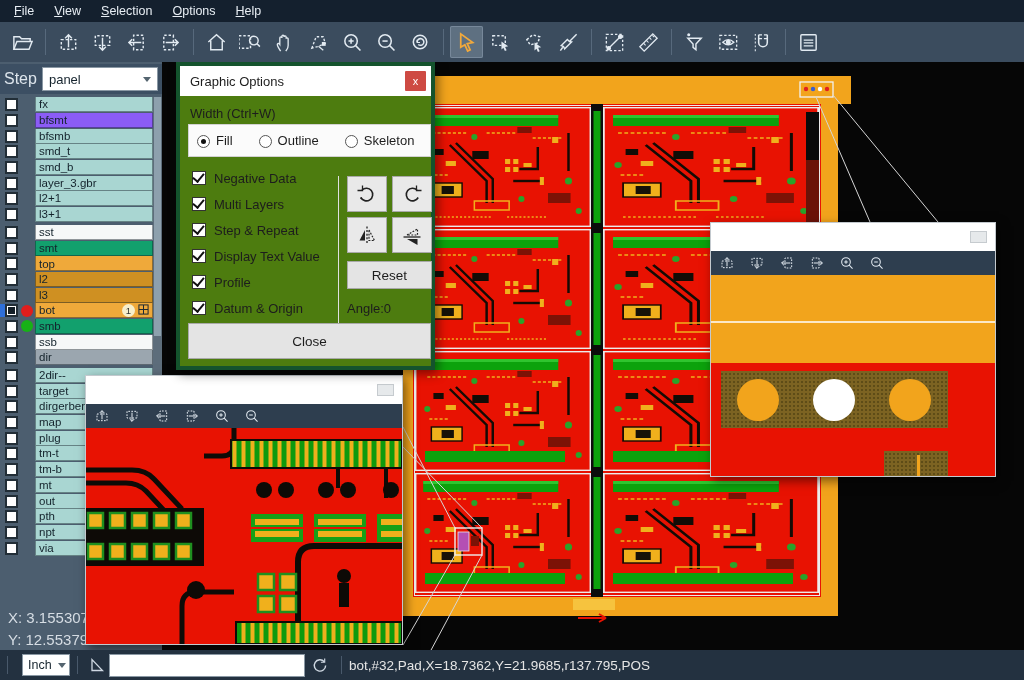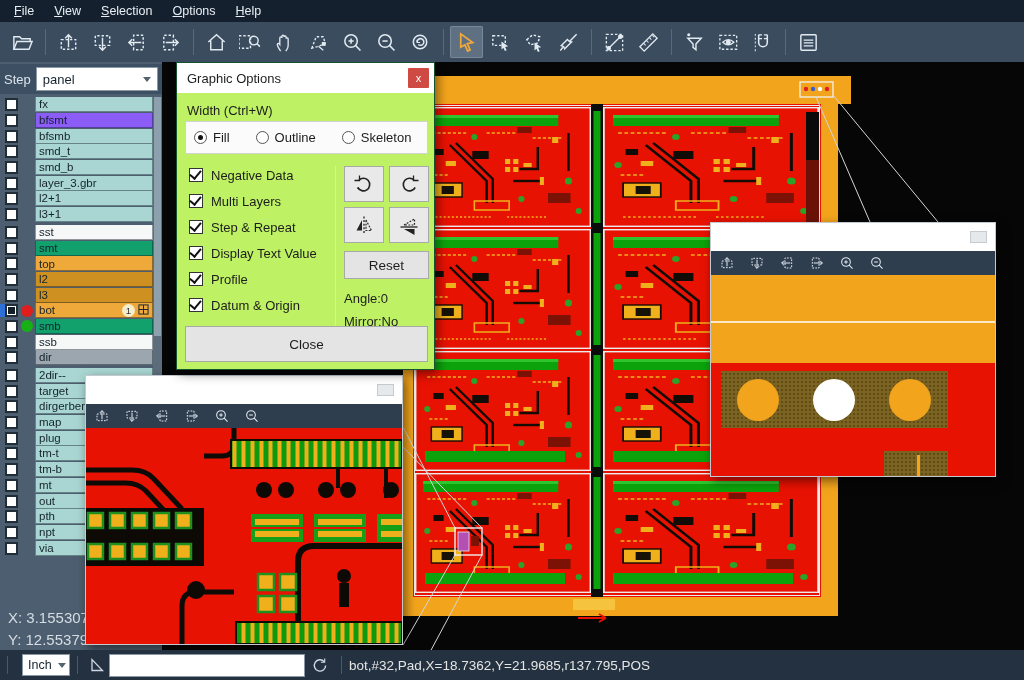--- a/index.html
+++ b/index.html
@@ -15,21 +15,21 @@
   
   #toolbar { left:0; top:22px; width:1024px; height:40px; background:#3b4c5e; display:flex; align-items:center; padding-left:6px; gap:1px; z-index:10; }
   .tbtn { width:33px; height:32px; display:flex; align-items:center; justify-content:center; color:#e2eaf1; border-radius:2px; }
   .tbtn svg { width:23px; height:23px; }
   .tbtn.sel { background:#5e7081; color:#f2a93b; box-shadow:inset 0 0 0 1px #77889a; }
   .tsep { width:1px; height:26px; background:#57697c; margin:0 5px; }
 
   
   #sidebar { left:0; top:62px; width:162px; height:588px; background:#4c5e6f; z-index:5; }
   #steprow { left:0; top:2px; width:162px; height:30px; display:flex; align-items:center; background:#3c4f63; padding:0 4px; gap:5px; position:absolute; }
-  #steprow .lbl { color:#dde5ec; font-size:13px; }
+  #steprow .lbl { color:#dde5ec; font-size:16px; }
   .selectbox { flex:1; height:24px; background:#fff; border:1px solid #8a98a4; display:flex; align-items:center; font-size:13px; color:#15232d; padding-left:6px; position:relative; }
   .selectbox .chev { position:absolute; right:6px; top:9px; width:0; height:0; border-left:4.5px solid transparent; border-right:4.5px solid transparent; border-top:5.5px solid #54646f; }
   .layer-groups { position:absolute; left:0; top:35px; right:9px; }
   .lgroup { margin-bottom:2px; }
   .row { display:flex; align-items:center; height:15.7px; position:relative; }
   .row .cb { width:13px; height:13px; min-width:13px; background:#fff; border:2px solid #222e37; margin-left:5px; position:relative; }
   .row .cb.checked::after { content:""; position:absolute; inset:1px; background:#141f28; }
   .row.selected::before { content:""; position:absolute; left:0; top:1px; width:5px; height:13px; background:#2f6fd8; }
   .row .dotwrap { width:17px; min-width:17px; display:flex; justify-content:center; }
   .row .dot { width:12px; height:12px; border-radius:50%; display:none; }
@@ -50,33 +50,33 @@
   
   .floatwin { position:absolute; background:#fff; border:1px solid #c3c9ce; box-shadow:3px 4px 10px rgba(0,0,0,.5); z-index:6; }
   .fw-title { height:28px; background:#fff; position:relative; }
   .fw-btn { position:absolute; right:8px; top:8px; width:17px; height:12px; background:#e6e9eb; border:1px solid #c6cbcf; }
   .fw-toolbar { height:24px; background:#2e3e4f; display:flex; align-items:center; gap:14px; padding-left:8px; color:#e3eaf1; }
   .fw-toolbar svg { width:16px; height:16px; }
   .fw-body { position:relative; overflow:hidden; }
   .fw-body svg { display:block; }
 
   
-  #dialog { left:176px; top:62px; width:259px; height:308px; background:#bef264; border:1px solid #14532d; box-shadow:3px 4px 10px rgba(0,0,0,.45); z-index:7; font-size:13px; color:#1d1d1d; }
+  #dialog { left:176px; top:62px; width:259px; height:308px; background:#4d7c0f; border:4px solid #14532d; box-shadow:3px 4px 10px rgba(0,0,0,.45); z-index:7; font-size:13px; color:#1d1d1d; }
   #dlg-title { position:absolute; left:0; top:0; right:0; height:30px; background:#fff; display:flex; align-items:center; padding-left:10px; font-size:13px; }
   #dlg-close { position:absolute; right:5px; top:5px; width:21px; height:20px; background:#ce4a43; color:#fff; font-size:11px; display:flex; align-items:center; justify-content:center; border-radius:1px; }
   #dlg-width-label { position:absolute; left:10px; top:40px; }
   #dlg-radiobox { position:absolute; left:8px; top:58px; width:243px; height:33px; border:1px solid #d2d2d2; background:#fbfbfb; display:flex; align-items:center; gap:26px; padding-left:8px; }
-  .radio { display:flex; align-items:center; gap:6px; }
+  .radio { display:flex; align-items:flex-end; gap:6px; }
   .radio .rc { width:13px; height:13px; border:1px solid #555; border-radius:50%; position:relative; background:#fff; }
   .radio .rc.sel::after { content:""; position:absolute; inset:3px; background:#111; border-radius:50%; }
   #dlg-checks { position:absolute; left:12px; top:99px; }
   .dchk { display:flex; align-items:center; gap:8px; height:26px; }
   .dchk .box { width:14px; height:14px; border:1.5px solid #333; background:#fff; position:relative; }
   .dchk .box.checked::after { content:""; position:absolute; left:2px; top:-1px; width:5px; height:9px; border:solid #111; border-width:0 2px 2px 0; transform:rotate(40deg); }
-  #dlg-right { position:absolute; left:158px; top:103px; width:96px; height:172px; border-left:1px solid #e0e0e0; padding-left:8px; }
+  #dlg-right { position:absolute; left:158px; top:110px; width:96px; height:172px; border-left:1px solid #e0e0e0; padding-left:8px; }
   .dlg-btngrid { display:grid; grid-template-columns:40px 40px; grid-auto-rows:36px; gap:5px; }
   .sqbtn { background:#e9e9e9; border:1px solid #a9a9a9; display:flex; align-items:center; justify-content:center; color:#222; }
   .sqbtn svg { width:22px; height:22px; }
   #dlg-reset { margin-top:8px; width:85px; height:28px; background:#e4e4e4; border:1px solid #a9a9a9; display:flex; align-items:center; justify-content:center; font-size:13.5px; }
   #dlg-angle { margin-top:12px; } #dlg-mirror { margin-top:8px; }
   #dlg-closebtn { position:absolute; left:8px; bottom:7px; width:243px; height:36px; background:#e4e4e4; border:1px solid #a9a9a9; display:flex; align-items:center; justify-content:center; font-size:13.5px; }
 
   
   #statusbar { left:0; top:650px; width:1024px; height:30px; background:#233140; display:flex; align-items:center; z-index:10; }
   .ssep { width:1px; height:18px; background:#49596b; margin:0 7px; }

